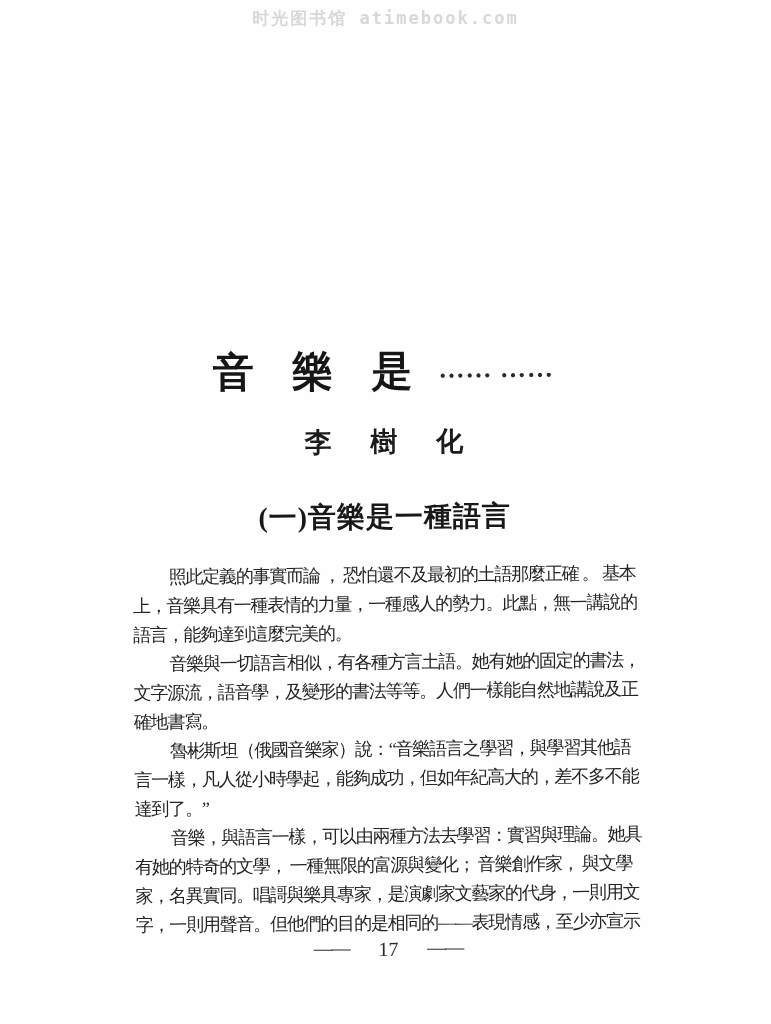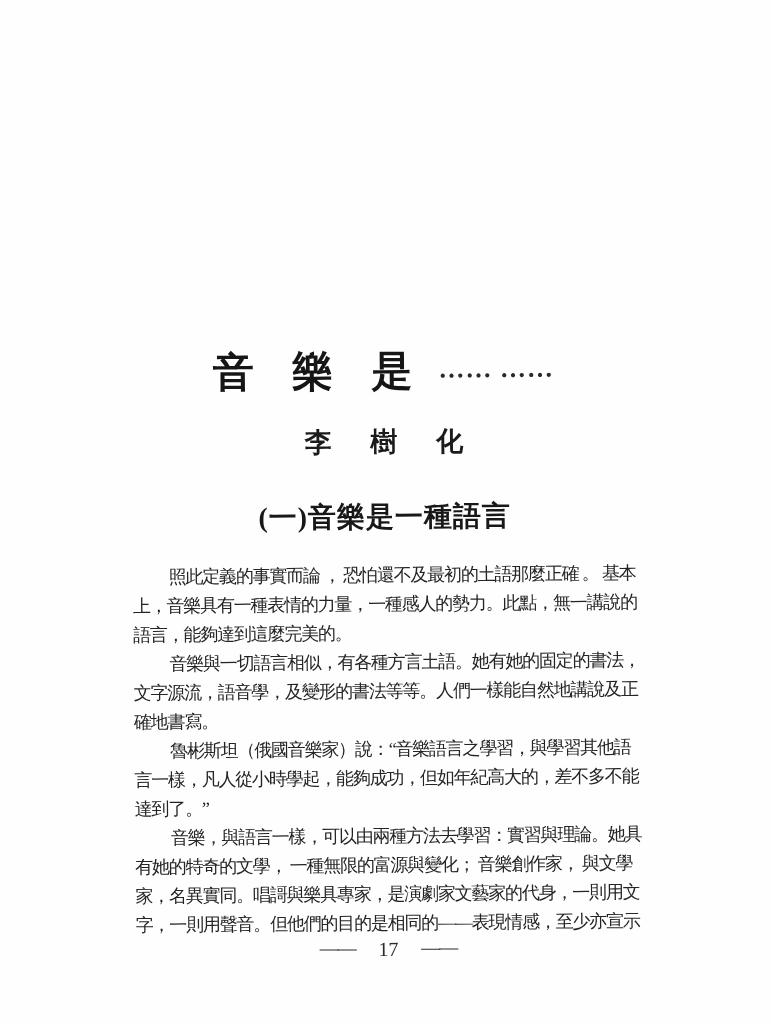--- a/index.html
+++ b/index.html
@@ -110,30 +110,31 @@
     text-align: center;
     font-size: 19px;
     color: #2a2a2a;
   }
   .footer .dash {
     letter-spacing: -1px;
     position: relative;
     top: -2px;
   }
   .footer .pagenum {
-    margin: 0 18px;
+    margin: 0 24px;
     font-size: 20px;
     text-align: center;
   }
 </style>
 </head>
 <body>
 
 <div class="page">
 
+  <div class="watermark">时光图书馆 atimebook.com</div>
 
   <div class="content">
 
     <h1 class="title">
       <span class="title-main">音 樂 是</span>
       <span class="title-dots">…… ……</span>
     </h1>
 
     <div class="author">李 樹 化</div>
 

